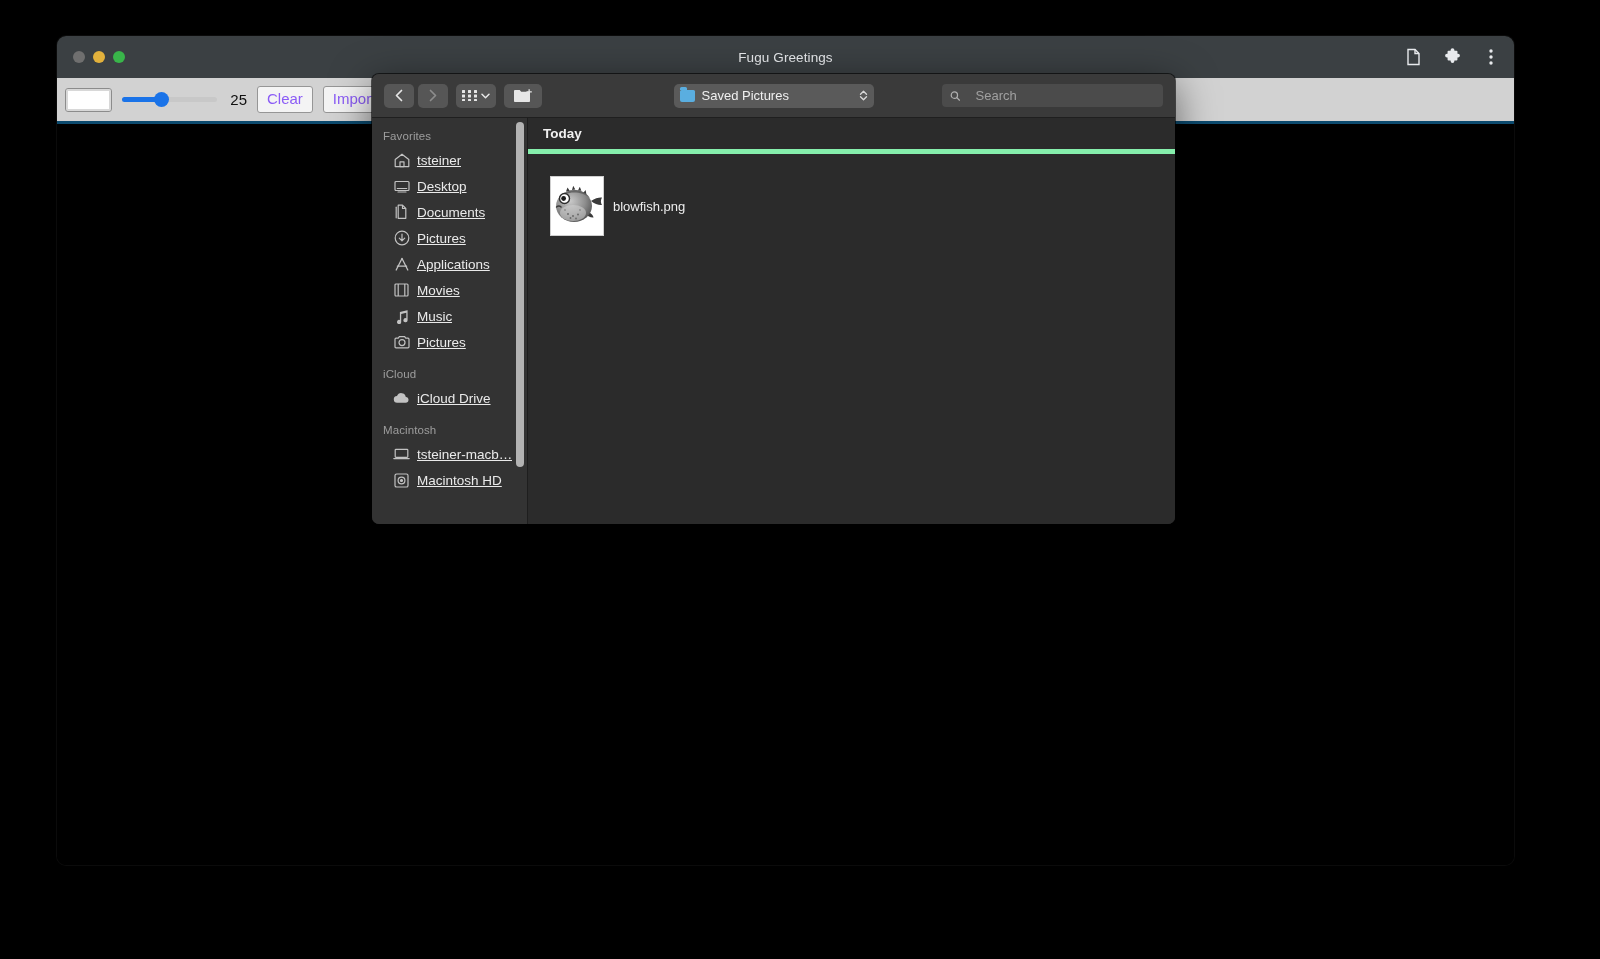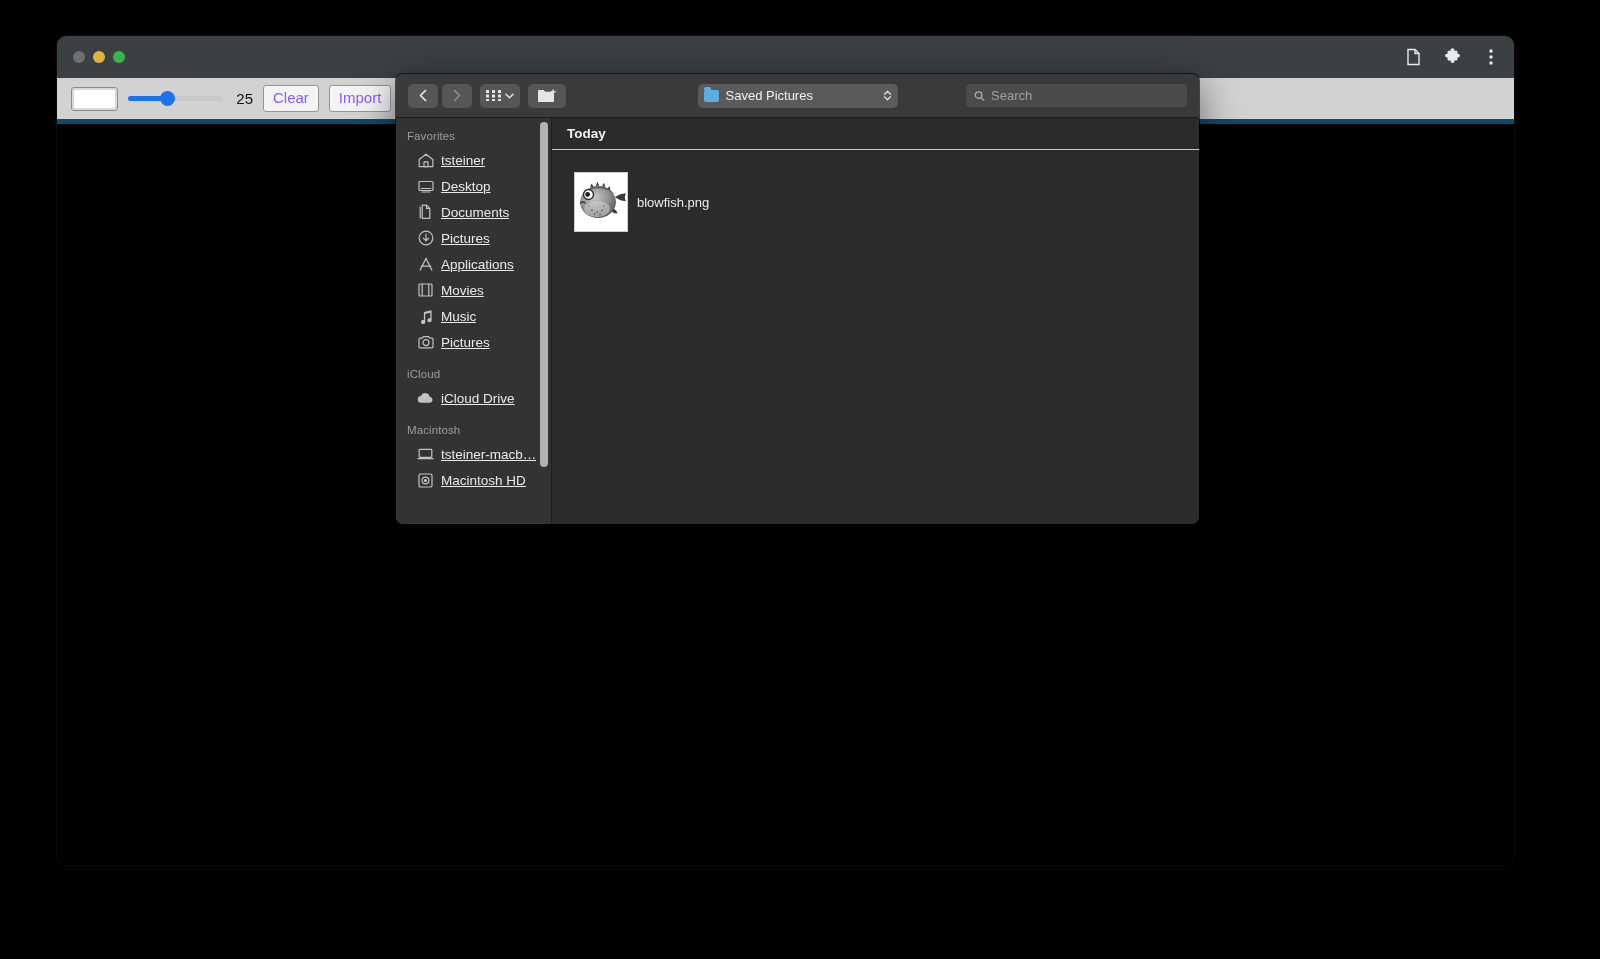--- a/index.html
+++ b/index.html
@@ -66,24 +66,24 @@
     width: 22px; height: 22px;
     display: flex; align-items: center; justify-content: center;
     color: #e8eaed;
   }
   .tb-icon svg { display: block; }
 
   
   #app-toolbar {
     height: 46px;
     background: #d2d2d2;
-    border-bottom: 5px solid #0c4a6e;
-    display: flex;
-    align-items: center;
-    padding-left: 14px;
+    border-bottom: 3px solid #0c4a6e;
+    display: flex;
+    align-items: center;
+    padding-left: 8px;
     gap: 10px;
     position: relative;
   }
   .color-swatch {
     width: 47px; height: 24px;
     background: #ffffff;
     border: 1px solid #8c8c8c;
     border-radius: 3px;
     box-shadow: inset 0 0 0 2px #d8d8d8;
   }
@@ -135,21 +135,21 @@
   #canvas {
     position: absolute;
     left: 0; right: 0;
     top: 89px; bottom: 0;
     background: #000000;
   }
 
   
   #file-dialog {
     position: absolute;
-    left: 396px; top: 74px;
+    left: 372px; top: 74px;
     width: 803px; height: 450px;
     background: #2b2b2b;
     border-radius: 7px;
     overflow: hidden;
     box-shadow: 0 10px 40px rgba(0,0,0,.55), 0 0 0 1px rgba(0,0,0,.6);
     display: flex;
     flex-direction: column;
     font-size: 13px;
   }
 
@@ -227,20 +227,21 @@
     gap: 6px;
   }
   .search-field input {
     background: transparent;
     border: none;
     outline: none;
     color: #e0e0e0;
     font-family: "Liberation Sans", sans-serif;
     font-size: 13px;
     width: 100%;
+    margin-left: 9px;
   }
   .search-field input::placeholder { color: #a0a0a0; }
 
   
   #dialog-body {
     flex: 1 1 auto;
     display: flex;
     min-height: 0;
     border-top: 1px solid #1f1f1f;
   }
@@ -296,21 +297,21 @@
     display: flex;
     flex-direction: column;
     border-left: 1px solid #1e1e1e;
     min-width: 0;
   }
   .pane-group-header {
     font-size: 13.5px;
     font-weight: bold;
     color: #f0f0f0;
     padding: 8px 0 8px 15px;
-    border-bottom: 1px solid #86efac;
+    border-bottom: 5px solid #86efac;
     background: #2b2b2b;
   }
   .file-grid {
     padding: 22px 0 0 22px;
     display: flex;
     flex-wrap: wrap;
     gap: 18px;
     align-content: flex-start;
     flex: 1 1 auto;
   }
@@ -372,20 +373,21 @@
 
   <div id="app-window">
 
     <div id="titlebar">
       <div class="traffic-lights">
         <div class="tl red"></div>
         <div class="tl yellow"></div>
         <div class="tl green"></div>
       </div>
 
+      <div id="window-title">Fugu Greetings</div>
 
       <div class="titlebar-actions">
         <div class="tb-icon">
           <svg width="15" height="18" viewBox="0 0 15 18" fill="none" stroke="currentColor" stroke-width="1.4">
             <path d="M2 1.5h7l4 4v11H2z"></path>
             <path d="M9 1.5v4h4"></path>
           </svg>
         </div>
         <div class="tb-icon">
           <svg width="19" height="19" viewBox="0 0 20 20" fill="currentColor">

